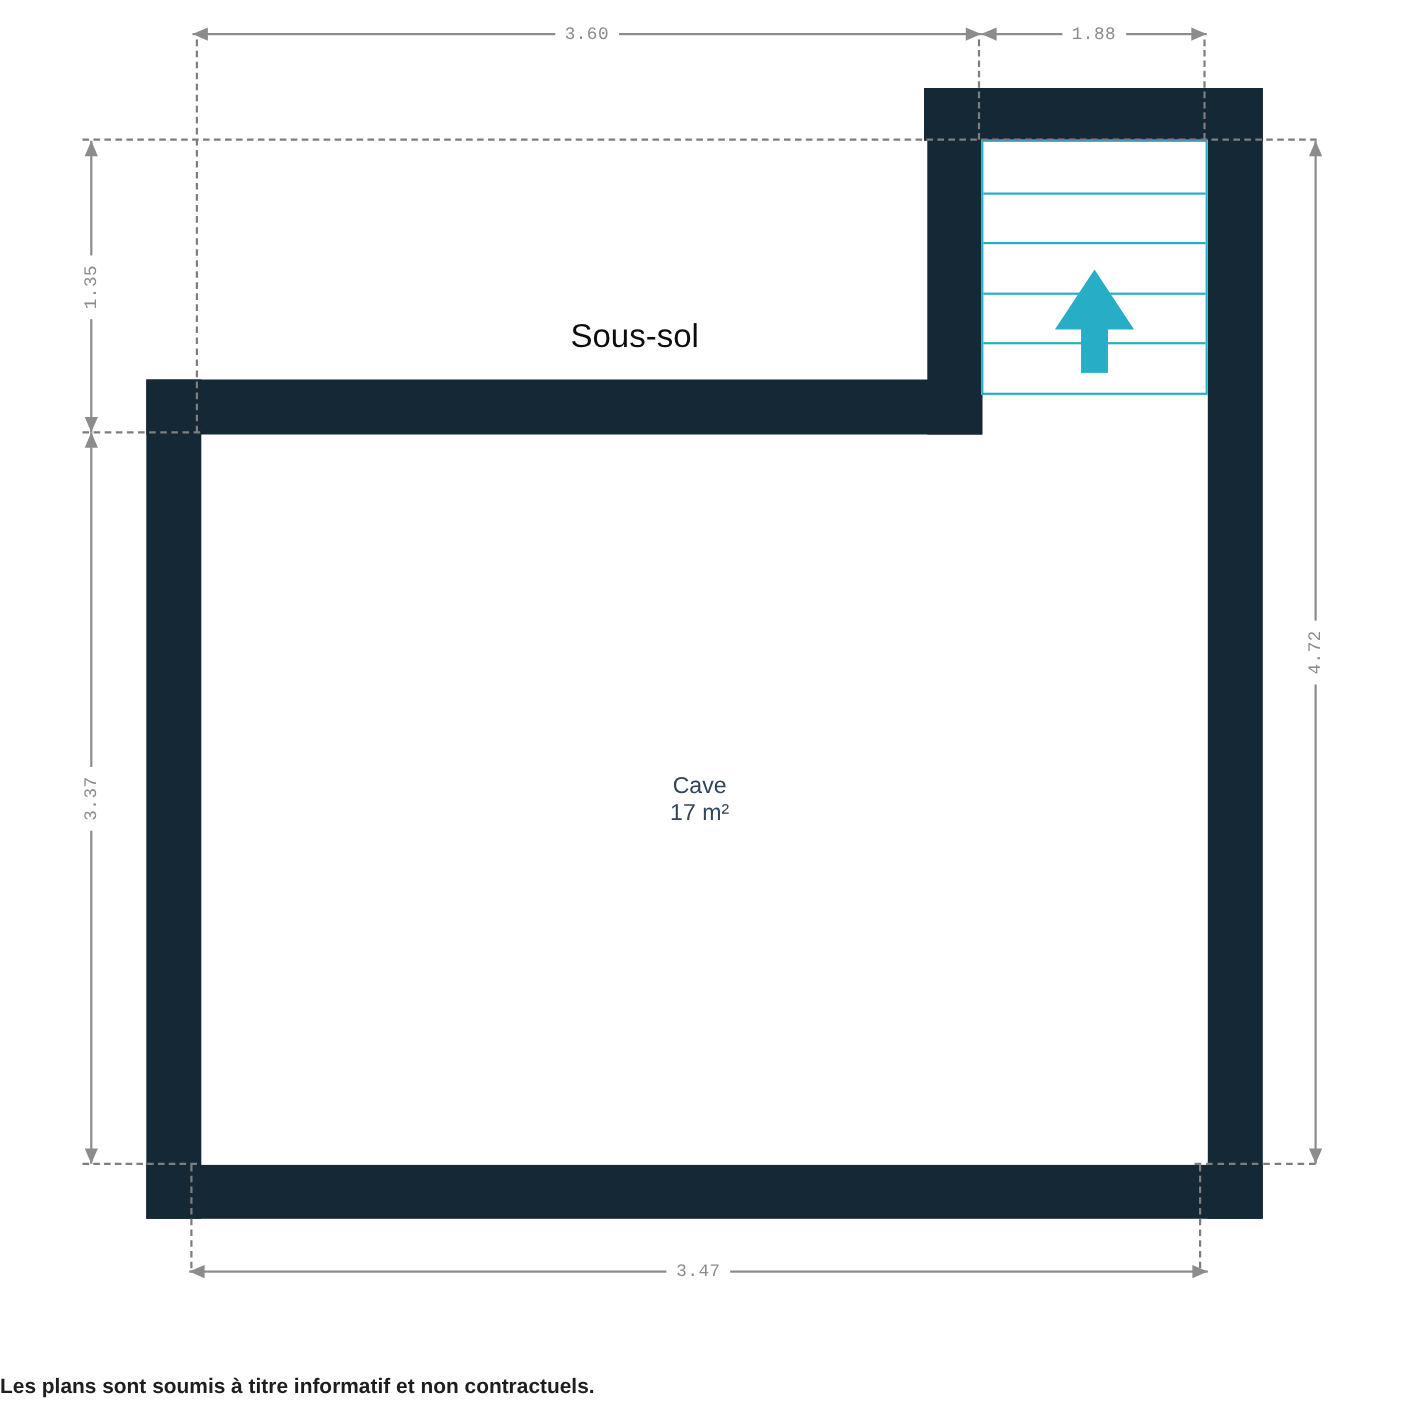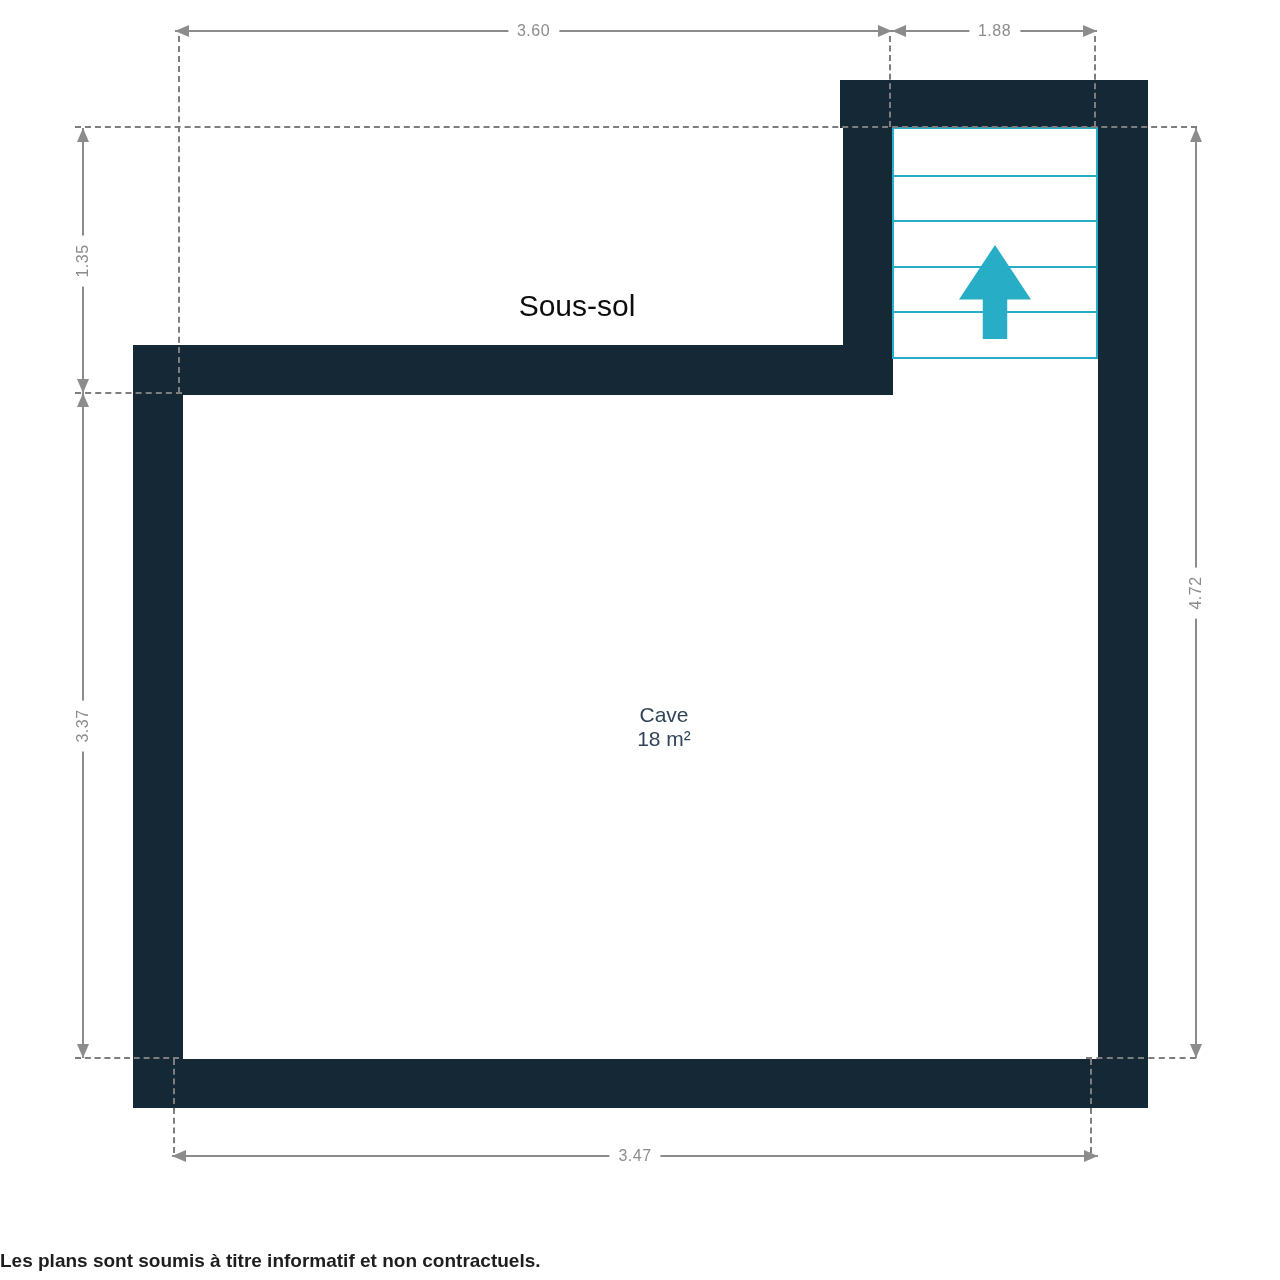--- a/index.html
+++ b/index.html
@@ -35,21 +35,21 @@
     position: absolute; left: 65px; top: 116px; width: 72px; height: 94px;
     background: var(--accent);
     clip-path: polygon(50% 0, 100% 58%, 67% 58%, 67% 100%, 33% 100%, 33% 58%, 0 58%);
   }
 
   
   .dash-h { position: absolute; height: 0; border-top: 2px dashed var(--dashed); z-index: 4; }
   .dash-v { position: absolute; width: 0; border-left: 2px dashed var(--dashed); z-index: 4; }
 
   
-  .dim { position: absolute; z-index: 5; }
+  .dim { position: absolute; z-index: 5; font-family: Liberation Mono, monospace; }
   .dim .line-h { position: absolute; left: 0; right: 0; top: 6px; height: 2px; background: var(--dimension); }
   .dim .line-v { position: absolute; top: 0; bottom: 0; left: 6px; width: 2px; background: var(--dimension); }
   .dim .lbl {
     position: absolute; left: 50%; top: 50%;
     transform: translate(-50%, -50%);
     background: #ffffff; color: var(--dimension);
     font-size: 16px; letter-spacing: 0.5px; padding: 0 9px; white-space: nowrap;
   }
   .dim .lbl.rot { transform: translate(-50%, -50%) rotate(-90deg); padding: 0 9px; }
   .arr { position: absolute; width: 0; height: 0; }
@@ -59,21 +59,21 @@
   
   .arr.up    { top: 0; left: 1px;  border-left: 6px solid transparent; border-right: 6px solid transparent; border-bottom: 14px solid var(--dimension); }
   .arr.down  { bottom: 0; left: 1px; border-left: 6px solid transparent; border-right: 6px solid transparent; border-top: 14px solid var(--dimension); }
 
   
   .floor-title {
     position: absolute; left: 427px; top: 289px; width: 300px;
     text-align: center; font-size: 30px; font-weight: normal; color: var(--title-text); z-index: 6;
   }
   .room-label {
-    position: absolute; left: 564px; top: 703px; width: 200px;
+    position: absolute; left: 536px; top: 703px; width: 200px;
     text-align: center; font-size: 21px; line-height: 24px; color: var(--room-text); z-index: 6;
   }
   .footer-note {
     position: absolute; left: 0; top: 1250px; width: 1280px;
     text-align: left; font-size: 19px; color: var(--footer-text); z-index: 6; font-weight: bold;
   }
 </style>
 </head>
 <body>
 
@@ -136,16 +136,16 @@
   <div class="line-h"></div>
   <span class="arr left"></span>
   <span class="arr right"></span>
   <span class="lbl">3.47</span>
 </div>
 
 <div class="floor-title">Sous-sol</div>
 
 <div class="room-label">
   <div>Cave</div>
-  <div>18 m²</div>
+  <div>17 m²</div>
 </div>
 
 <div class="footer-note">Les plans sont soumis à titre informatif et non contractuels.</div>
 
 </body></html>

